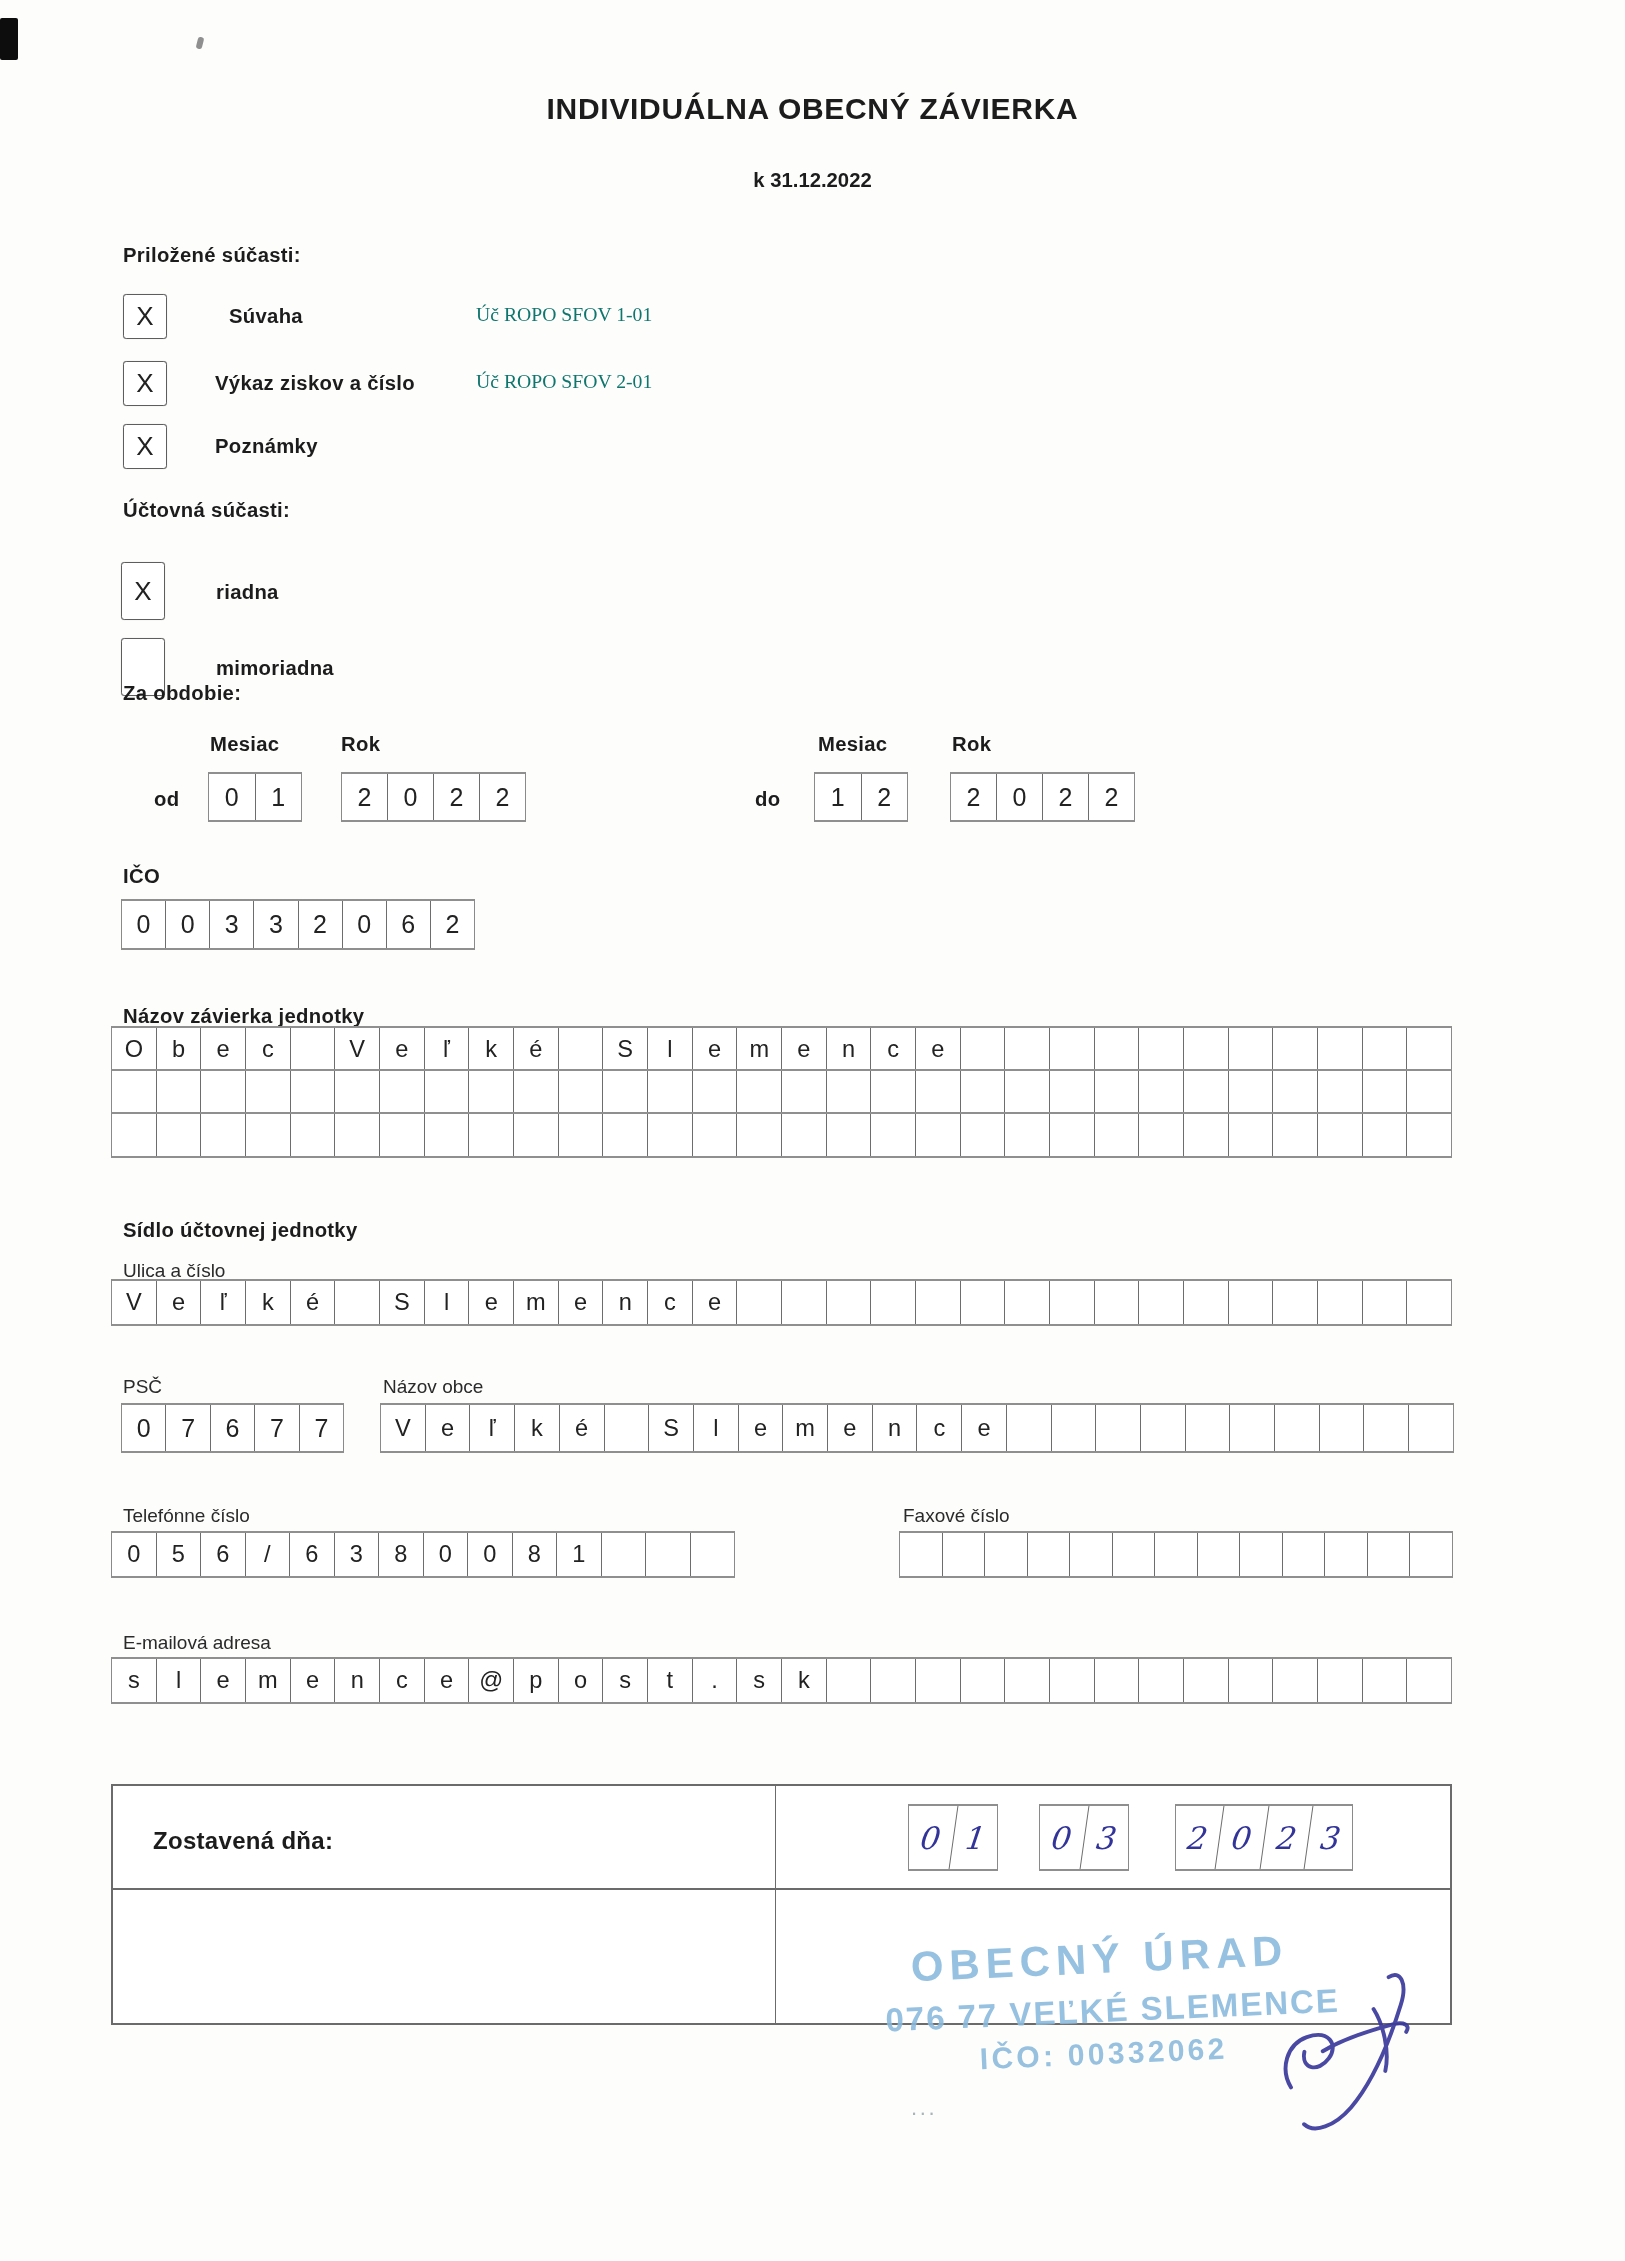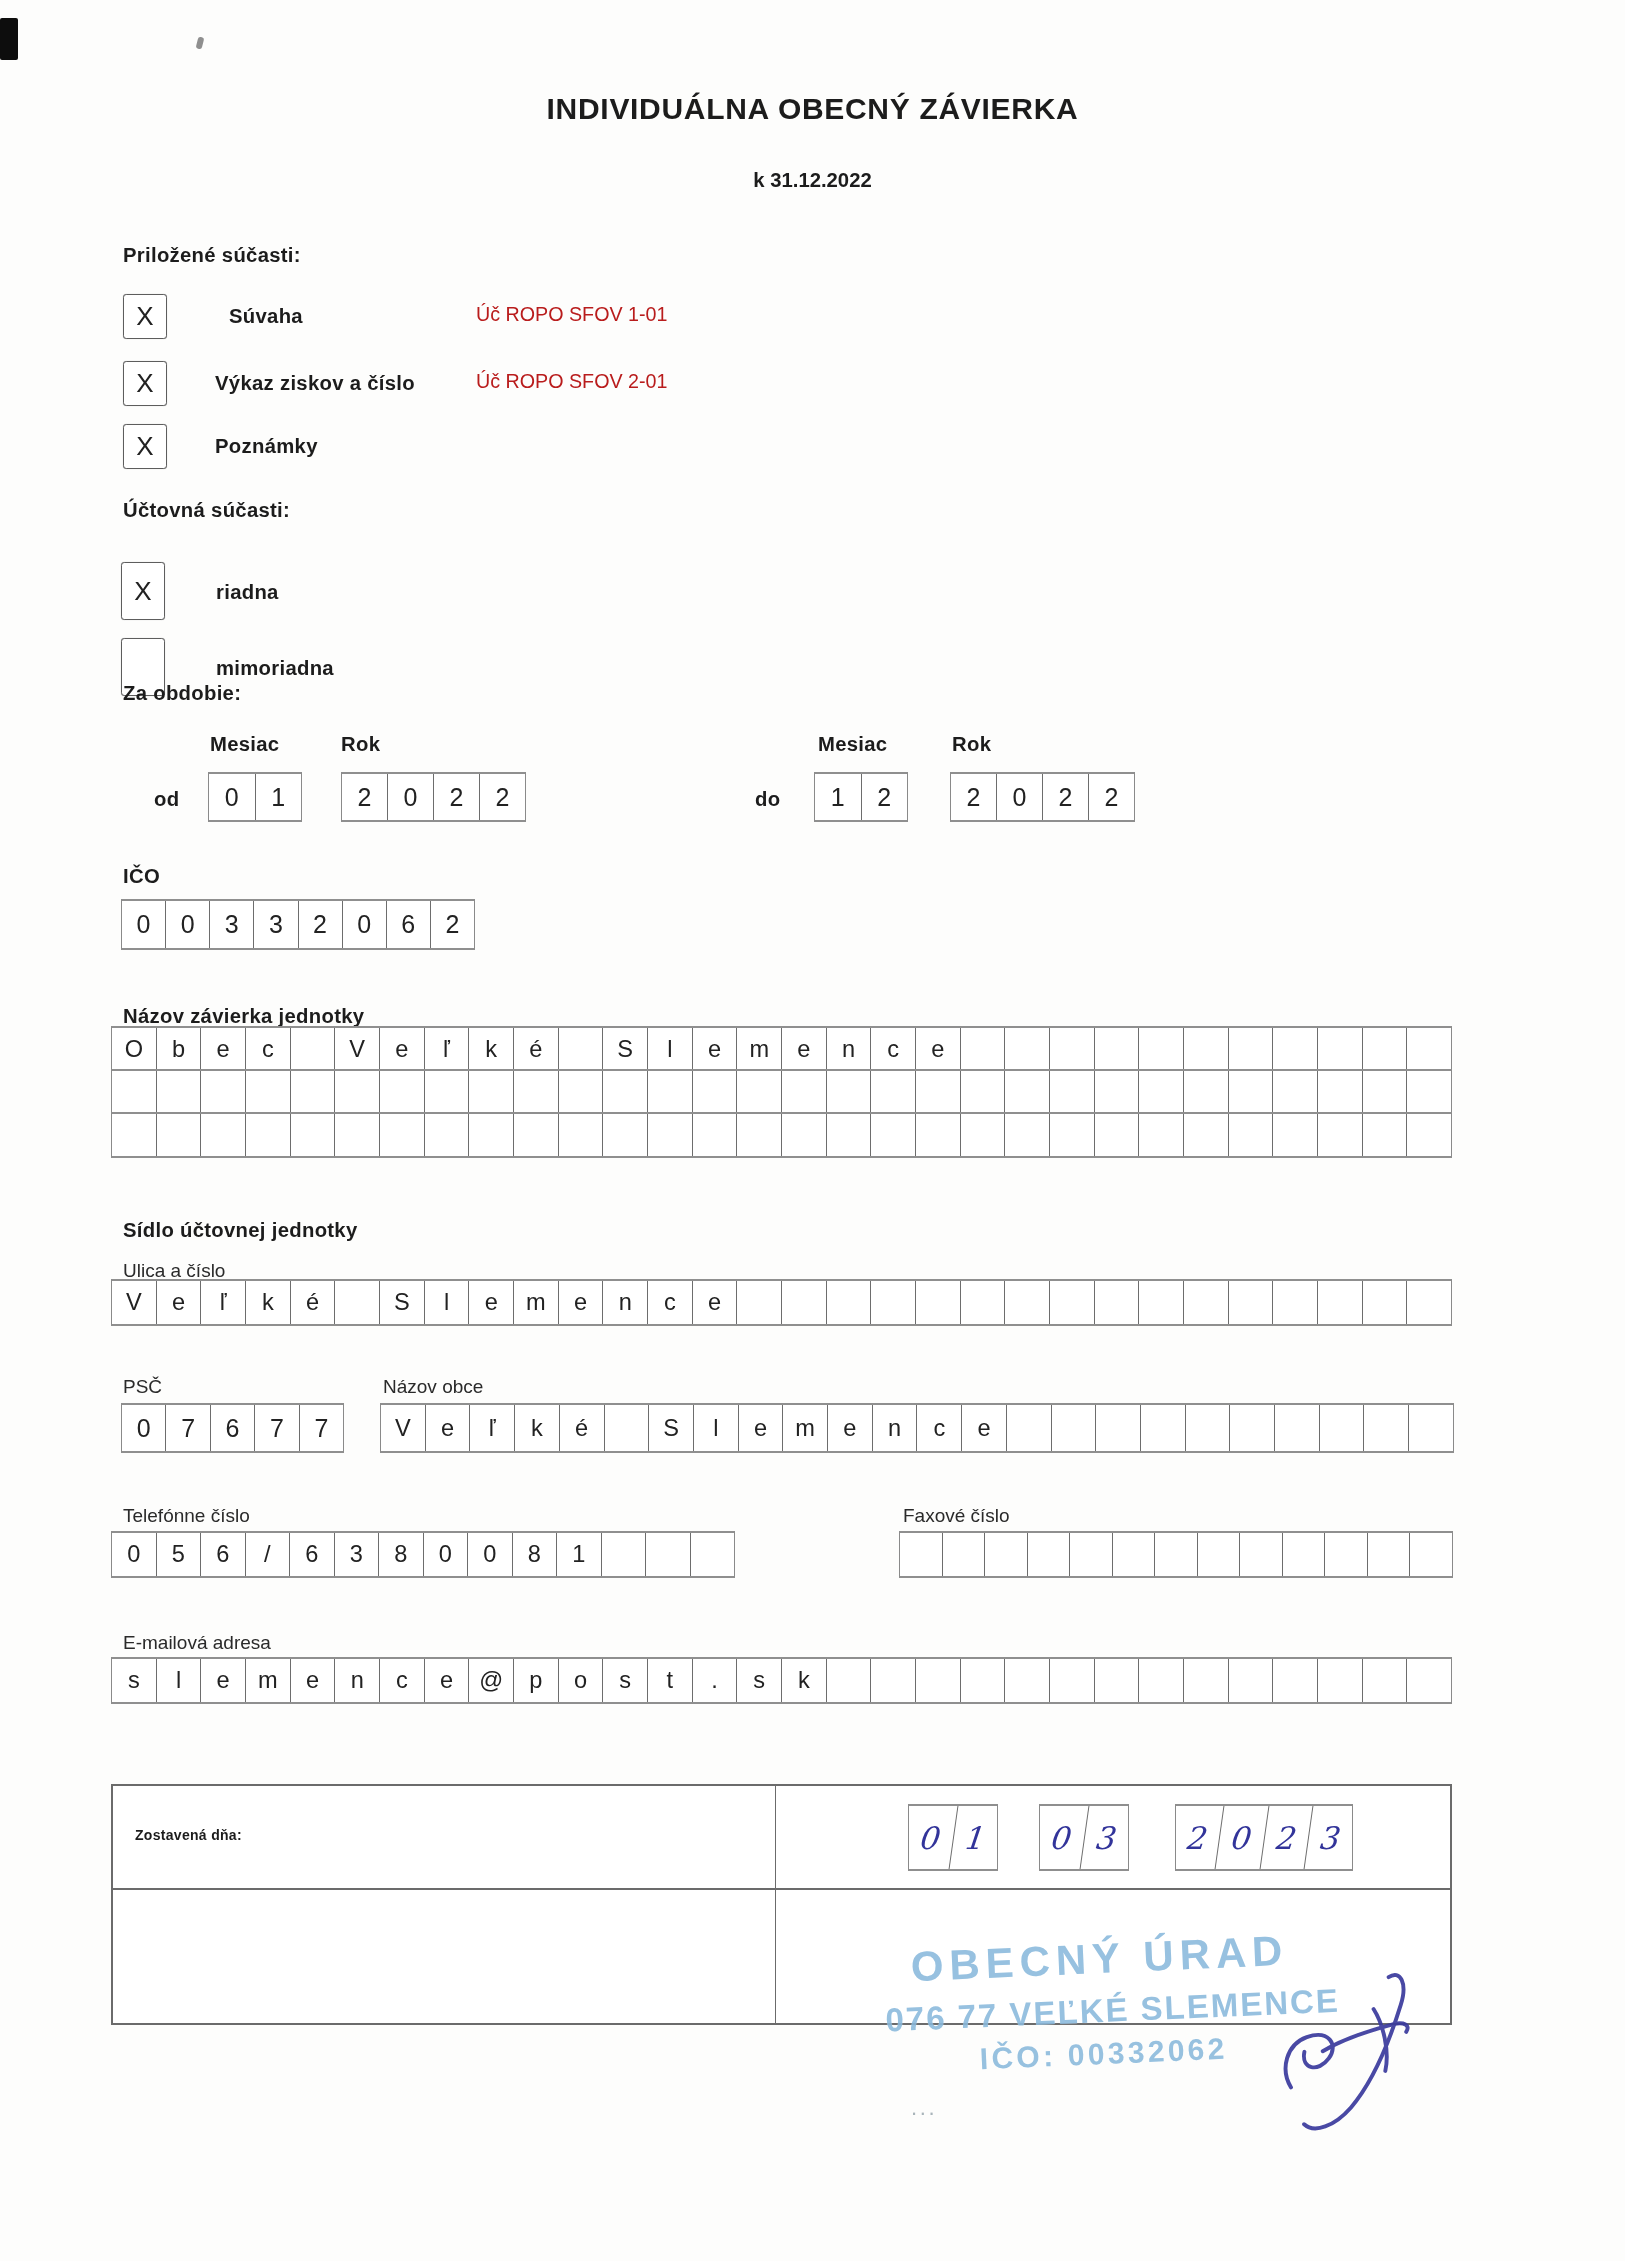--- a/index.html
+++ b/index.html
@@ -5,21 +5,21 @@
   html,body{margin:0;padding:0;}
   body{
     width:1625px;height:2261px;position:relative;background:#fdfdfc;
     font-family:"Liberation Sans",sans-serif;color:#1c1c1c;overflow:hidden;
   }
   .abs{position:absolute;}
   .h-bold{font-weight:bold;font-size:20.3px;letter-spacing:0.3px;white-space:nowrap;}
   .h-reg{font-weight:normal;font-size:19px;color:#2a2a2a;white-space:nowrap;}
   .title{width:100%;text-align:center;font-weight:bold;font-size:30px;letter-spacing:0.7px;}
   .subtitle{width:100%;text-align:center;font-weight:bold;font-size:20.3px;}
-  .code-text{font-size:19.7px;color:#b91c1c;white-space:nowrap;}
+  .code-text{font-size:19.7px;color:#0f766e;white-space:nowrap;font-family:Liberation Serif, serif;}
   
   .cb{width:42px;height:43px;border:1.3px solid #5d5d5d;border-radius:3.3px;
       display:flex;align-items:center;justify-content:center;
       font-size:26px;font-weight:400;color:#222;background:#fff;
       box-shadow:0 0 0.7px #999;}
   
   .grid{display:flex;background:#fff;border:1.3px solid #8a8a8a;
         border-top:2.6px solid #8f8f8f;border-bottom:2.6px solid #8f8f8f;
         box-sizing:border-box;}
   .grid .cell{flex:1;display:flex;align-items:center;justify-content:center;
@@ -357,21 +357,21 @@
     <div class="cell"></div>
     <div class="cell"></div>
     <div class="cell"></div>
     <div class="cell"></div>
     <div class="cell"></div>
   </div>
 
 <div class="abs footbox" style="left:111px;top:1784px;width:1341px;height:241px;">
   <div class="vdiv" style="left:662px;"></div>
   <div class="hdiv" style="top:102px;"></div>
-  <div class="abs h-bold" style="left:22px;top:41px;font-size:14px;">Zostavená dňa:</div>
+  <div class="abs h-bold" style="left:40px;top:41px;font-size:24px;">Zostavená dňa:</div>
 </div>
 
 <div class="abs grid hand" style="left:908px;top:1804px;width:90px;height:67px;">
     <div class="cell">0</div>
     <div class="cell">1</div>
   </div>
 <div class="abs grid hand" style="left:1039px;top:1804px;width:90px;height:67px;">
     <div class="cell">0</div>
     <div class="cell">3</div>
   </div>

